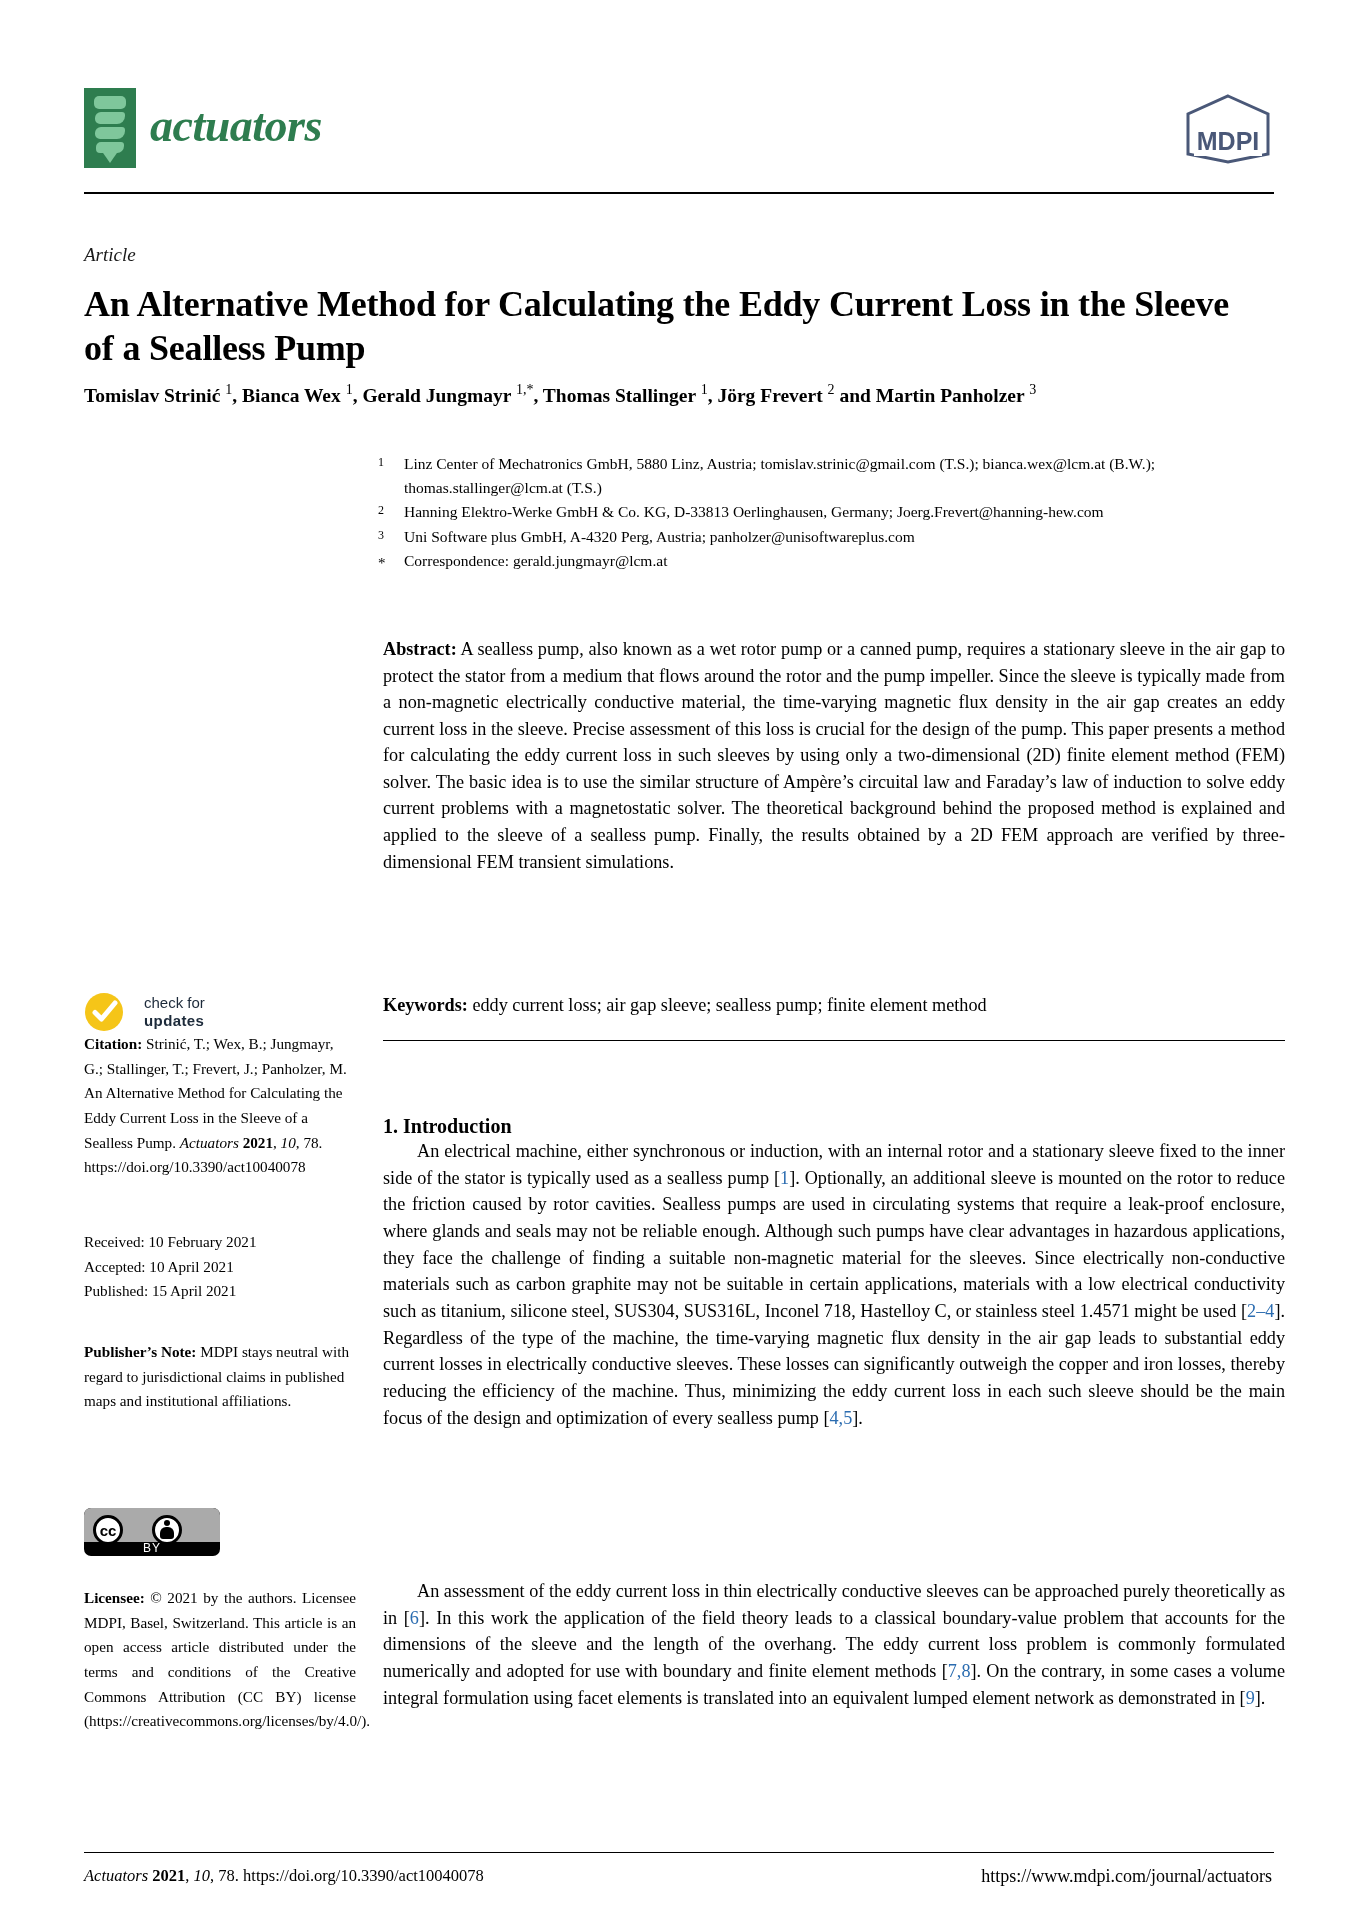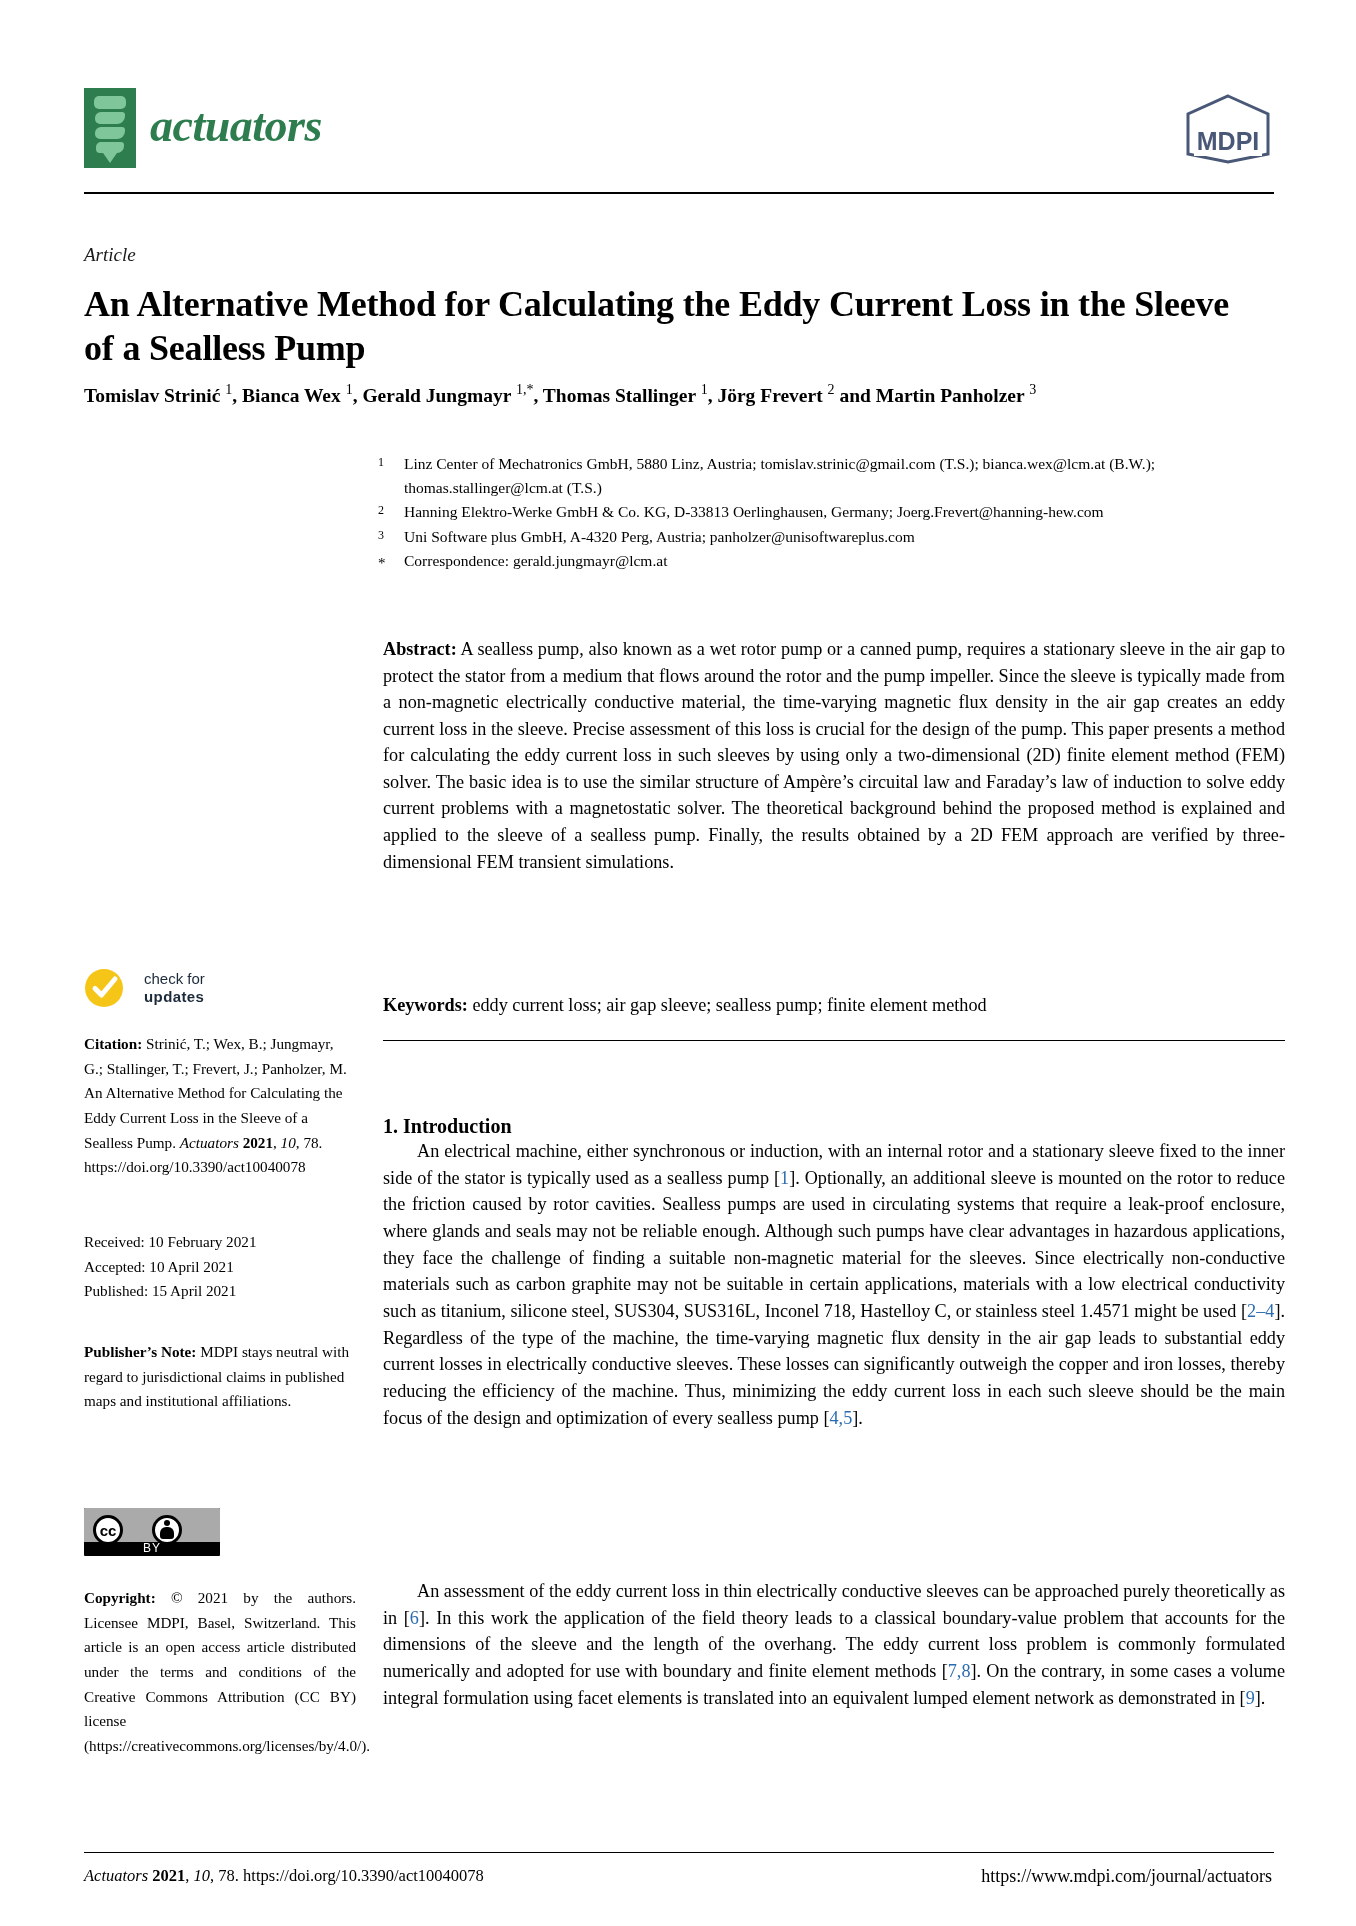--- a/index.html
+++ b/index.html
@@ -180,21 +180,21 @@
   .cite { color: #2b6cb0; }
 
   
   .sidebar {
     position: absolute;
     left: 84px;
     width: 272px;
     font-size: 15.2px;
     line-height: 1.62;
   }
-  #check-badge { top: 968px; gap: 20px; }
+  #check-badge { top: 992px; gap: 20px; }
   .check-badge { position: absolute; left: 84px; display: flex; align-items: center; gap: 9px; }
   .check-circle {
     width: 40px; height: 40px;
     position: relative;
     flex: 0 0 40px;
   }
   .check-circle svg { display:block; }
   .check-label {
     font-family: "Liberation Sans", "DejaVu Sans", sans-serif;
     font-size: 15px;
@@ -213,21 +213,21 @@
   .sidebar .bd { font-weight: bold; }
   .sidebar p { margin: 0; }
   #copyright p { text-align: justify; }
 
   .cc-badge {
     position: absolute;
     left: 84px;
     width: 136px;
     height: 48px;
     background: #000000;
-    border-radius: 1px;
+    border-radius: 7px;
     overflow: hidden;
   }
   .cc-top {
     position: absolute;
     left: 0; top: 0;
     width: 136px; height: 34px;
     background: #aaaaaa;
   }
   .cc-circ {
     position: absolute;
@@ -392,20 +392,20 @@
     <div class="cc-circ cc-c2">
       <div class="person">
         <div class="head"></div>
         <div class="body"></div>
       </div>
     </div>
     <div class="cc-by">BY</div>
   </div>
 
   <div class="sidebar" id="copyright">
-    <p><span class="lbl">Copyright:</span> © 2021 by the authors. Licensee MDPI, Basel, Switzerland. This article is an open access article distributed under the terms and conditions of the Creative Commons Attribution (CC BY) license (https://creativecommons.org/licenses/by/4.0/).</p>
+    <p><span class="lbl">Licensee:</span> © 2021 by the authors. Licensee MDPI, Basel, Switzerland. This article is an open access article distributed under the terms and conditions of the Creative Commons Attribution (CC BY) license (https://creativecommons.org/licenses/by/4.0/).</p>
   </div>
 
   <div class="footer-rule"></div>
   <div class="footer-left"><span class="jn">Actuators</span> <span class="bd">2021</span>, <span class="jn">10</span>, 78. https://doi.org/10.3390/act10040078</div>
   <div class="footer-right">https://www.mdpi.com/journal/actuators</div>
 
 </div>
 
 </body></html>

